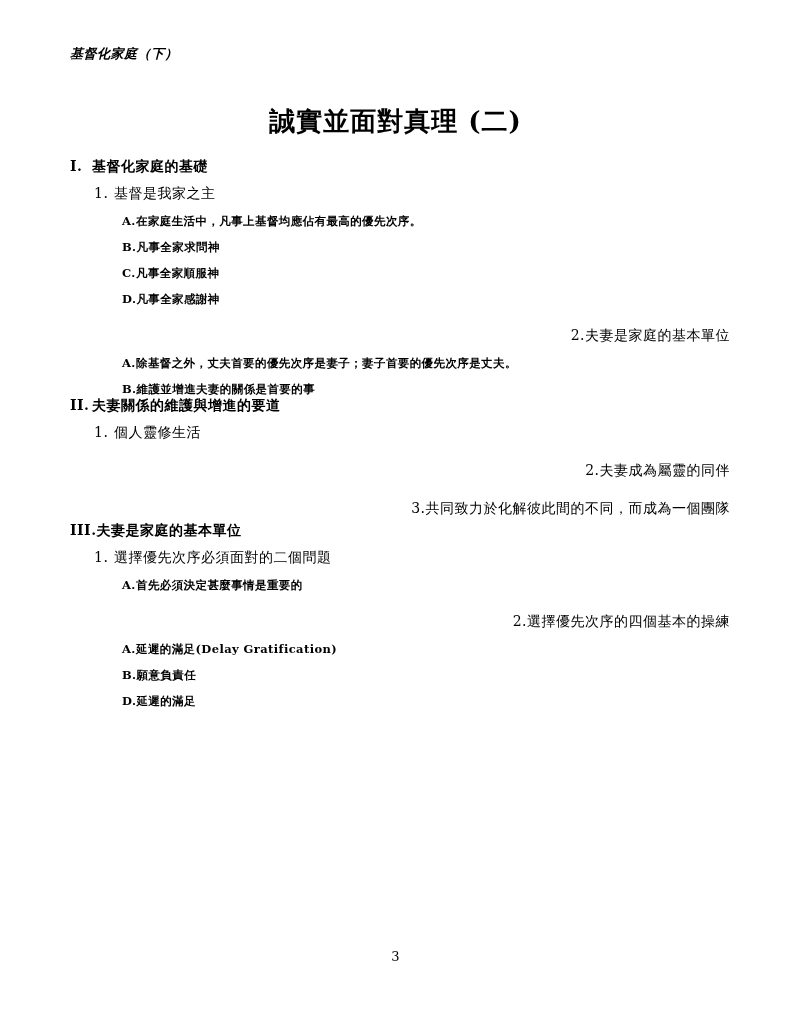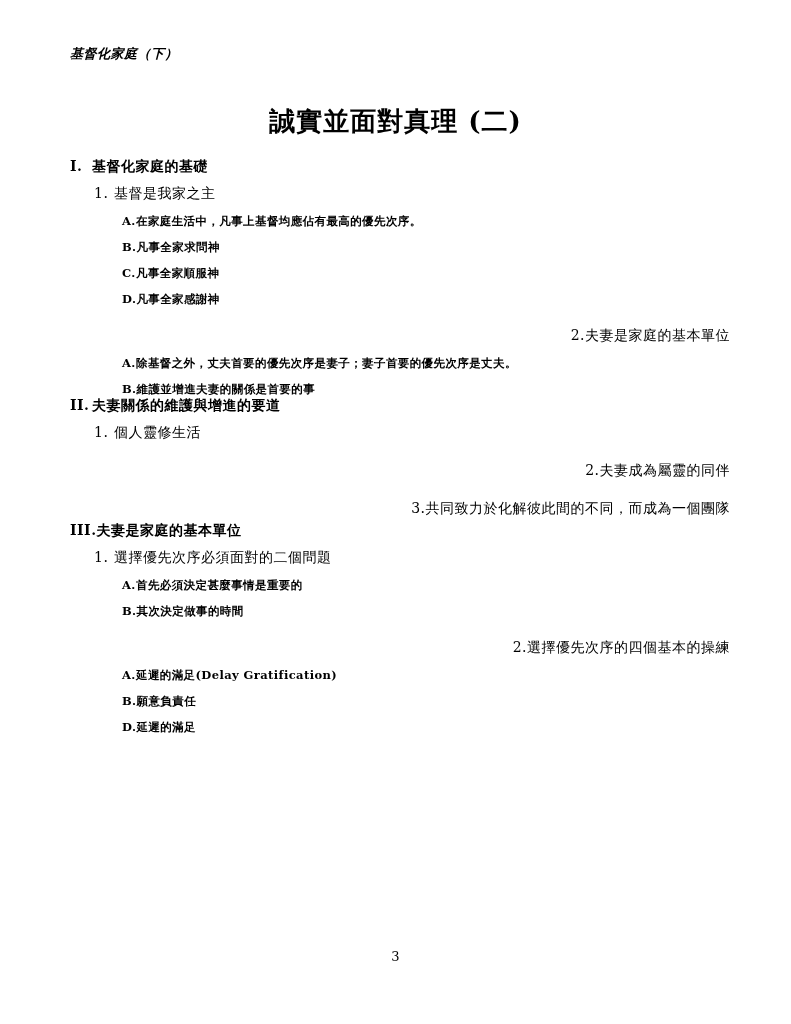--- a/index.html
+++ b/index.html
@@ -165,23 +165,20 @@
       <div class="sec-head">
         <span class="num">III.</span><span>夫妻是家庭的基本單位</span>
       </div>
 
       <div class="lvl2">
         <span class="num">1.</span><span>選擇優先次序必須面對的二個問題</span>
       </div>
       <div class="lvl3">
         <span class="num">A.</span><span>首先必須決定甚麼事情是重要的</span>
       </div>
-      <div class="lvl3">
-        <span class="num">B.</span><span>其次決定做事的時間</span>
-      </div>
 
       <div class="lvl2 spaced-lvl2">
         <span class="num">2.</span><span>選擇優先次序的四個基本的操練</span>
       </div>
       <div class="lvl3">
         <span class="num">A.</span><span>延遲的滿足(Delay Gratification)</span>
       </div>
       <div class="lvl3">
         <span class="num">B.</span><span>願意負責任</span>
       </div>

